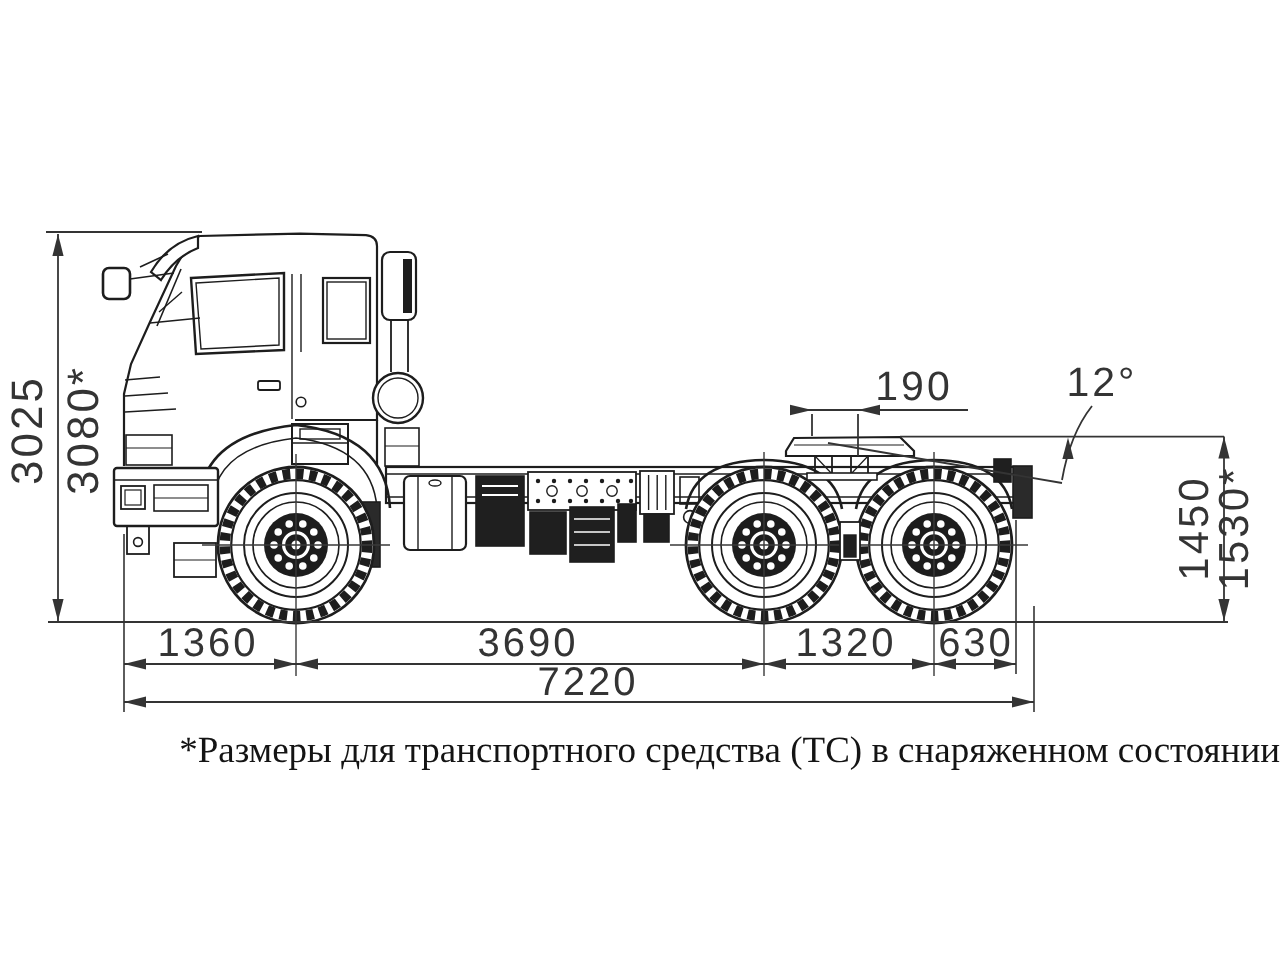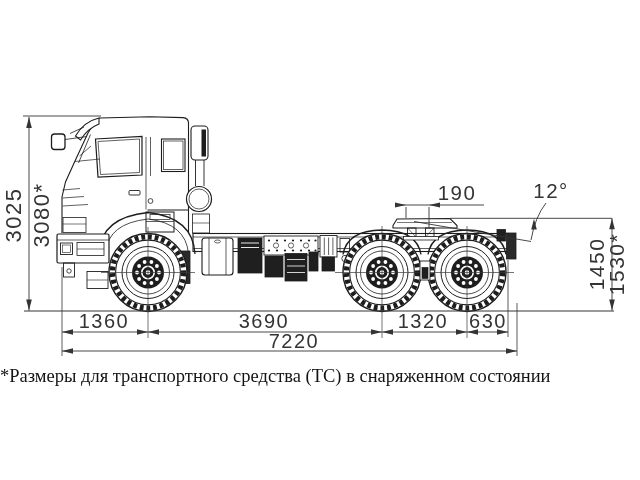--- a/index.html
+++ b/index.html
@@ -1,20 +1,20 @@
 <!DOCTYPE html>
 <html><head>
 <meta charset="utf-8">
 <style>
   html,body{margin:0;padding:0;background:#fff;}
   .canvas{position:relative;width:640px;height:480px;background:#ffffff;overflow:hidden;
           font-family:"Liberation Sans",sans-serif;}
   svg{position:absolute;left:0;top:0;}
   .dim-text{font-family:"Liberation Sans",sans-serif;fill:#343434;letter-spacing:1.5px;}
-  .note{position:absolute;left:0;top:366px;width:640px;text-align:left;
+  .note{position:absolute;left:0;top:366px;width:640px;text-align:right;
         font-family:"Liberation Serif",serif;font-size:18.5px;color:#141414;}
 </style>
 </head>
 <body>
 
 <div class="canvas">
 <svg width="640" height="480" viewBox="0 0 640 480">
 
   <defs>
     <g id="wheel">

